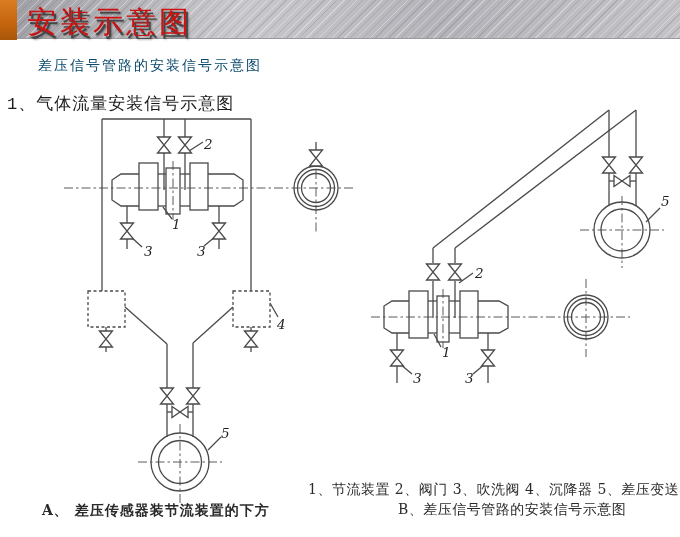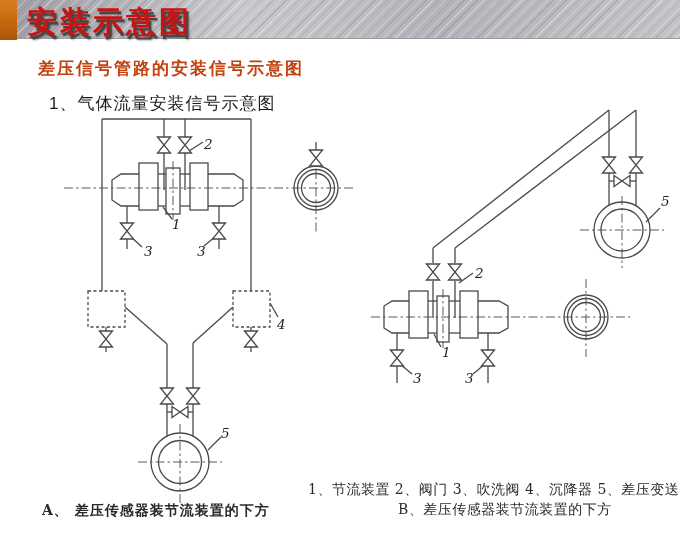--- a/index.html
+++ b/index.html
@@ -16,34 +16,34 @@
         rgba(80,80,85,.18) 4px 5px, rgba(255,255,255,0) 5px 9px),
       linear-gradient(100deg,#9d9da3 0%,#c9c9cd 35%,#b3b3b9 65%,#c4c4c8 100%);
     border-bottom:1px solid #9a9a9e;
   }
   .accent-bar{
     position:absolute;left:0;top:0;width:17px;height:40px;
     background:linear-gradient(180deg,#d97d22 0%,#c4650e 60%,#a9560a 100%);
   }
   .page-title{
     position:absolute;left:27px;top:2px;
-    font-size:30px;font-weight:bold;letter-spacing:3px;
+    font-size:30px;font-weight:normal;letter-spacing:3px;
     color:#cc1111;
     text-shadow:2px 3px 0 #474747,3px 4px 2px rgba(0,0,0,.35);
     white-space:nowrap;
   }
   .subtitle{
     position:absolute;left:38px;top:57px;
-    font-size:17px;font-weight:bold;letter-spacing:2px;color:#c2410c;
+    font-size:14px;font-weight:normal;letter-spacing:2px;color:#0c4a6e;
     white-space:nowrap;
   }
   .section-label{
     position:absolute;left:7px;top:92px;
-    font-family:Liberation Sans, sans-serif;
-    font-size:17px;color:#1c1c1c;letter-spacing:1px;white-space:nowrap;margin-left:42px;
+    font-family:Liberation Mono, monospace;
+    font-size:17px;color:#1c1c1c;letter-spacing:1px;white-space:nowrap;
   }
   
   .caption{
     position:absolute;font-family:"DejaVu Serif",serif;color:#2a2a2a;
     white-space:nowrap;
   }
   .caption-a{left:42px;top:502px;font-size:14px;letter-spacing:1px;font-weight:bold;}
   .legend-line{left:308px;top:481px;font-size:14px;letter-spacing:.5px;}
   .caption-b{left:398px;top:501px;font-size:14px;letter-spacing:.5px;}
   
@@ -220,13 +220,13 @@
     <text class="num" x="475" y="278">2</text>
     <text class="num" x="442" y="357">1</text>
     <text class="num" x="413" y="383">3</text>
     <text class="num" x="465" y="383">3</text>
     <text class="num" x="661" y="206">5</text>
   </g>
 </svg>
 
 <div class="caption caption-a">A、 差压传感器装节流装置的下方</div>
 <div class="caption legend-line">1、节流装置 2、阀门 3、吹洗阀 4、沉降器 5、差压变送器</div>
-<div class="caption caption-b">B、差压传感器装节流装置的下方</div>
+<div class="caption caption-b">B、差压信号管路的安装信号示意图</div>
 
 </body></html>

